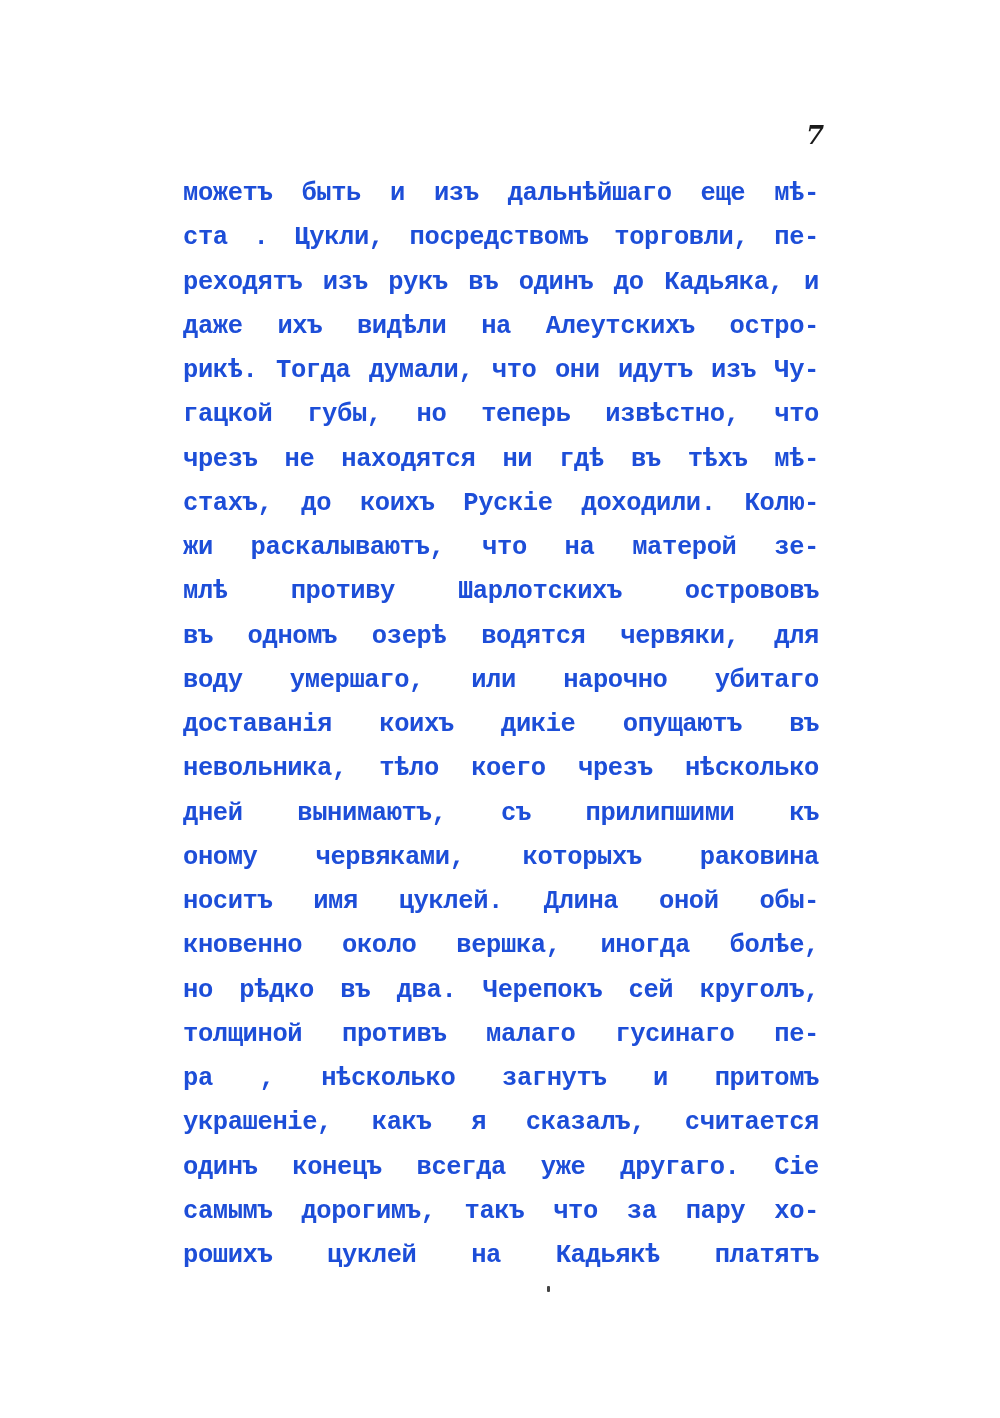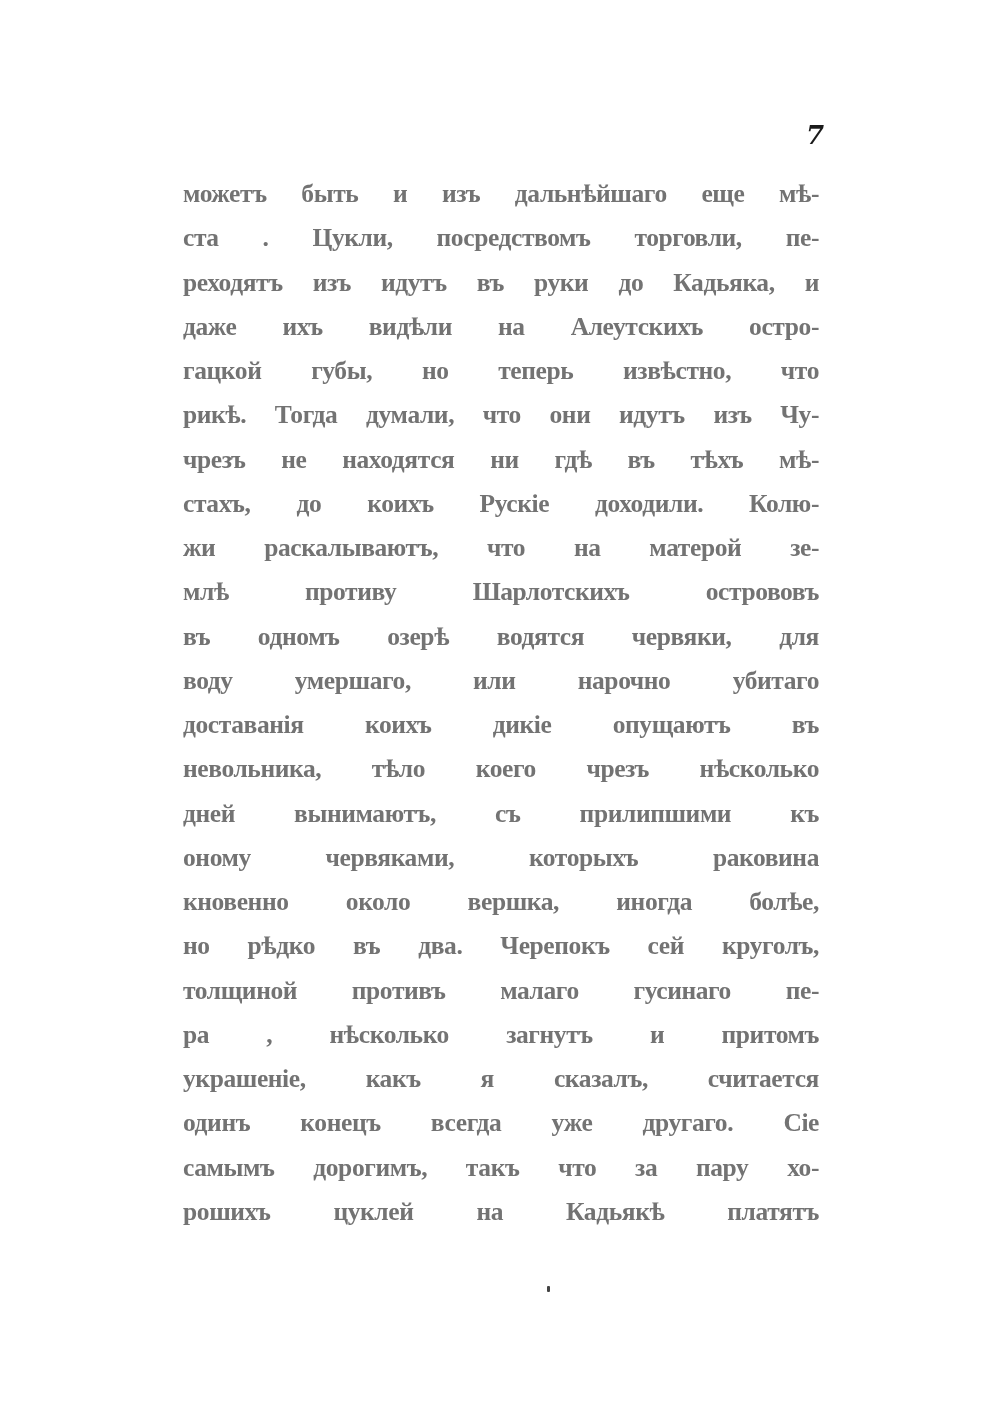--- a/index.html
+++ b/index.html
@@ -5,52 +5,53 @@
   html, body { margin: 0; padding: 0; background: #ffffff; }
   body { width: 1000px; height: 1418px; position: relative; overflow: hidden; }
   .page { position: absolute; left: 0; top: 0; width: 1000px; height: 1418px; background: #fff; }
   .page-number {
     position: absolute; left: 800px; top: 120px; width: 24px; text-align: right;
     font-family: "DejaVu Serif", serif; font-weight: bold; font-style: italic;
     font-size: 26px; color: #1a1a1a;
   }
   .text-block {
     position: absolute; left: 183px; top: 172px; width: 636px;
-    font-family: Liberation Serif, serif; font-size: 25.5px; color: #737373;
+    font-family: Liberation Mono, monospace; font-size: 25.5px; color: #1d4ed8;
     font-weight: bold;
   }
   .line {
     height: 44.25px; line-height: 44.25px; white-space: nowrap;
     text-align: justify; text-align-last: justify; overflow: hidden;
     letter-spacing: -0.4px;
   }
   .speck { position: absolute; left: 547px; top: 1286px; width: 3px; height: 6px; background: #444; border-radius: 1px; }
 </style>
 </head>
 <body>
 
 <div class="page">
   <div class="page-number">7</div>
   <div class="text-block">
     <div class="line">можетъ быть и изъ дальнѣйшаго еще мѣ-</div>
     <div class="line">ста . Цукли, посредствомъ торговли, пе-</div>
-    <div class="line">реходятъ изъ идутъ въ руки до Кадьяка, и</div>
+    <div class="line">реходятъ изъ рукъ въ одинъ до Кадьяка, и</div>
     <div class="line">даже ихъ видѣли на Алеутскихъ остро-</div>
+    <div class="line">рикѣ. Тогда думали, что они идутъ изъ Чу-</div>
     <div class="line">гацкой губы, но теперь извѣстно, что</div>
-    <div class="line">рикѣ. Тогда думали, что они идутъ изъ Чу-</div>
     <div class="line">чрезъ не находятся ни гдѣ въ тѣхъ мѣ-</div>
     <div class="line">стахъ, до коихъ Рускіе доходили. Колю-</div>
     <div class="line">жи раскалываютъ, что на матерой зе-</div>
     <div class="line">млѣ противу Шарлотскихъ острововъ</div>
     <div class="line">въ одномъ озерѣ водятся червяки, для</div>
     <div class="line">воду умершаго, или нарочно убитаго</div>
     <div class="line">доставанія коихъ дикіе опущаютъ въ</div>
     <div class="line">невольника, тѣло коего чрезъ нѣсколько</div>
     <div class="line">дней вынимаютъ, съ прилипшими къ</div>
     <div class="line">оному червяками, которыхъ раковина</div>
+    <div class="line">носитъ имя цуклей. Длина оной обы-</div>
     <div class="line">кновенно около вершка, иногда болѣе,</div>
     <div class="line">но рѣдко въ два. Черепокъ сей круголъ,</div>
     <div class="line">толщиной противъ малаго гусинаго пе-</div>
     <div class="line">ра , нѣсколько загнутъ и притомъ</div>
     <div class="line">украшеніе, какъ я сказалъ, считается</div>
     <div class="line">одинъ конецъ всегда уже другаго. Сіе</div>
     <div class="line">самымъ дорогимъ, такъ что за пару хо-</div>
     <div class="line">рошихъ цуклей на Кадьякѣ платятъ</div>
   </div>
   <div class="speck"></div>

